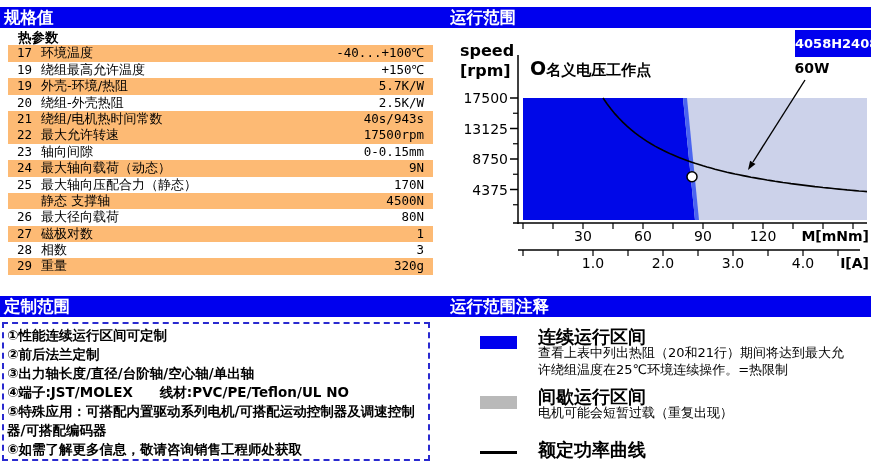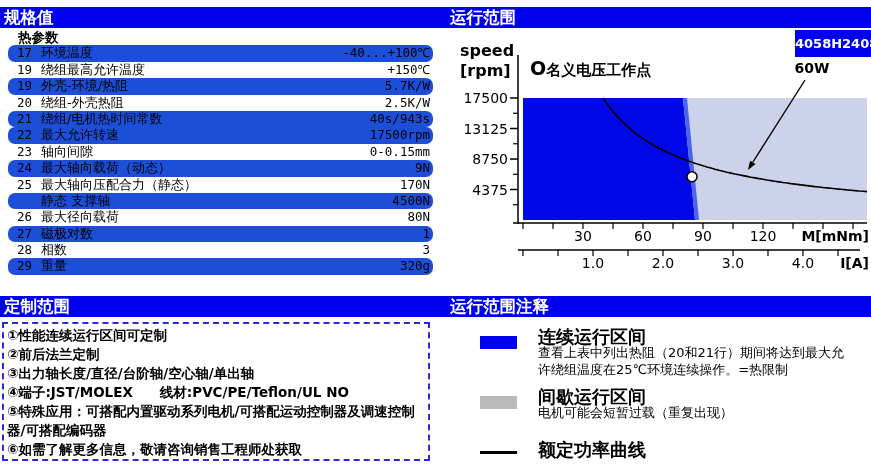--- a/index.html
+++ b/index.html
@@ -8,26 +8,26 @@
   
   .bar{position:absolute;left:0;width:871px;height:21px;background:#0000ee;}
   .bar.top{top:7px;}
   .bar.mid{top:296px;}
   .bar-label{position:absolute;top:0;line-height:21px;color:#fff;font-weight:bold;font-size:16.5px;white-space:nowrap;}
   .bar-label.l{left:4px;}
   .bar-label.r{left:450px;}
   
   .spec-table{position:absolute;left:8px;top:29px;width:425px;}
   .trow{display:flex;height:16.4px;line-height:16.4px;font-size:13px;white-space:nowrap;}
-  .trow.green{background:#1d4ed8;border-radius:7px;}
+  .trow.green{background:#fdba74;}
   .trow.sec{font-weight:bold;font-size:13.5px;padding-left:10px;}
   .trow.sec.ind{padding-left:30px;}
   .cell-num{width:24px;text-align:right;font-size:12.5px;font-family:"DejaVu Sans Mono","Liberation Mono",monospace;}
   .cell-label{padding-left:9px;flex:1;overflow:hidden;}
-  .cell-value{text-align:right;padding-right:3px;font-size:12.5px;font-family:"DejaVu Sans Mono","Liberation Mono",monospace;}
+  .cell-value{text-align:right;padding-right:9px;font-size:12.5px;font-family:"DejaVu Sans Mono","Liberation Mono",monospace;}
   
   .custom-box{position:absolute;left:2px;top:322px;width:418px;height:131px;border:2px dashed #2a2ad0;
               padding:2px 3px;font-size:13.5px;font-weight:bold;line-height:19px;}
   .custom-item{white-space:normal;}
   
   .chart{position:absolute;left:455px;top:28px;}
   .badge{position:absolute;left:795px;top:30px;width:76px;height:27px;background:#0000ee;color:#fff;
          font-weight:bold;font-size:13px;text-align:center;line-height:27px;}
   
   .lg-row{position:absolute;left:478px;width:392px;}

